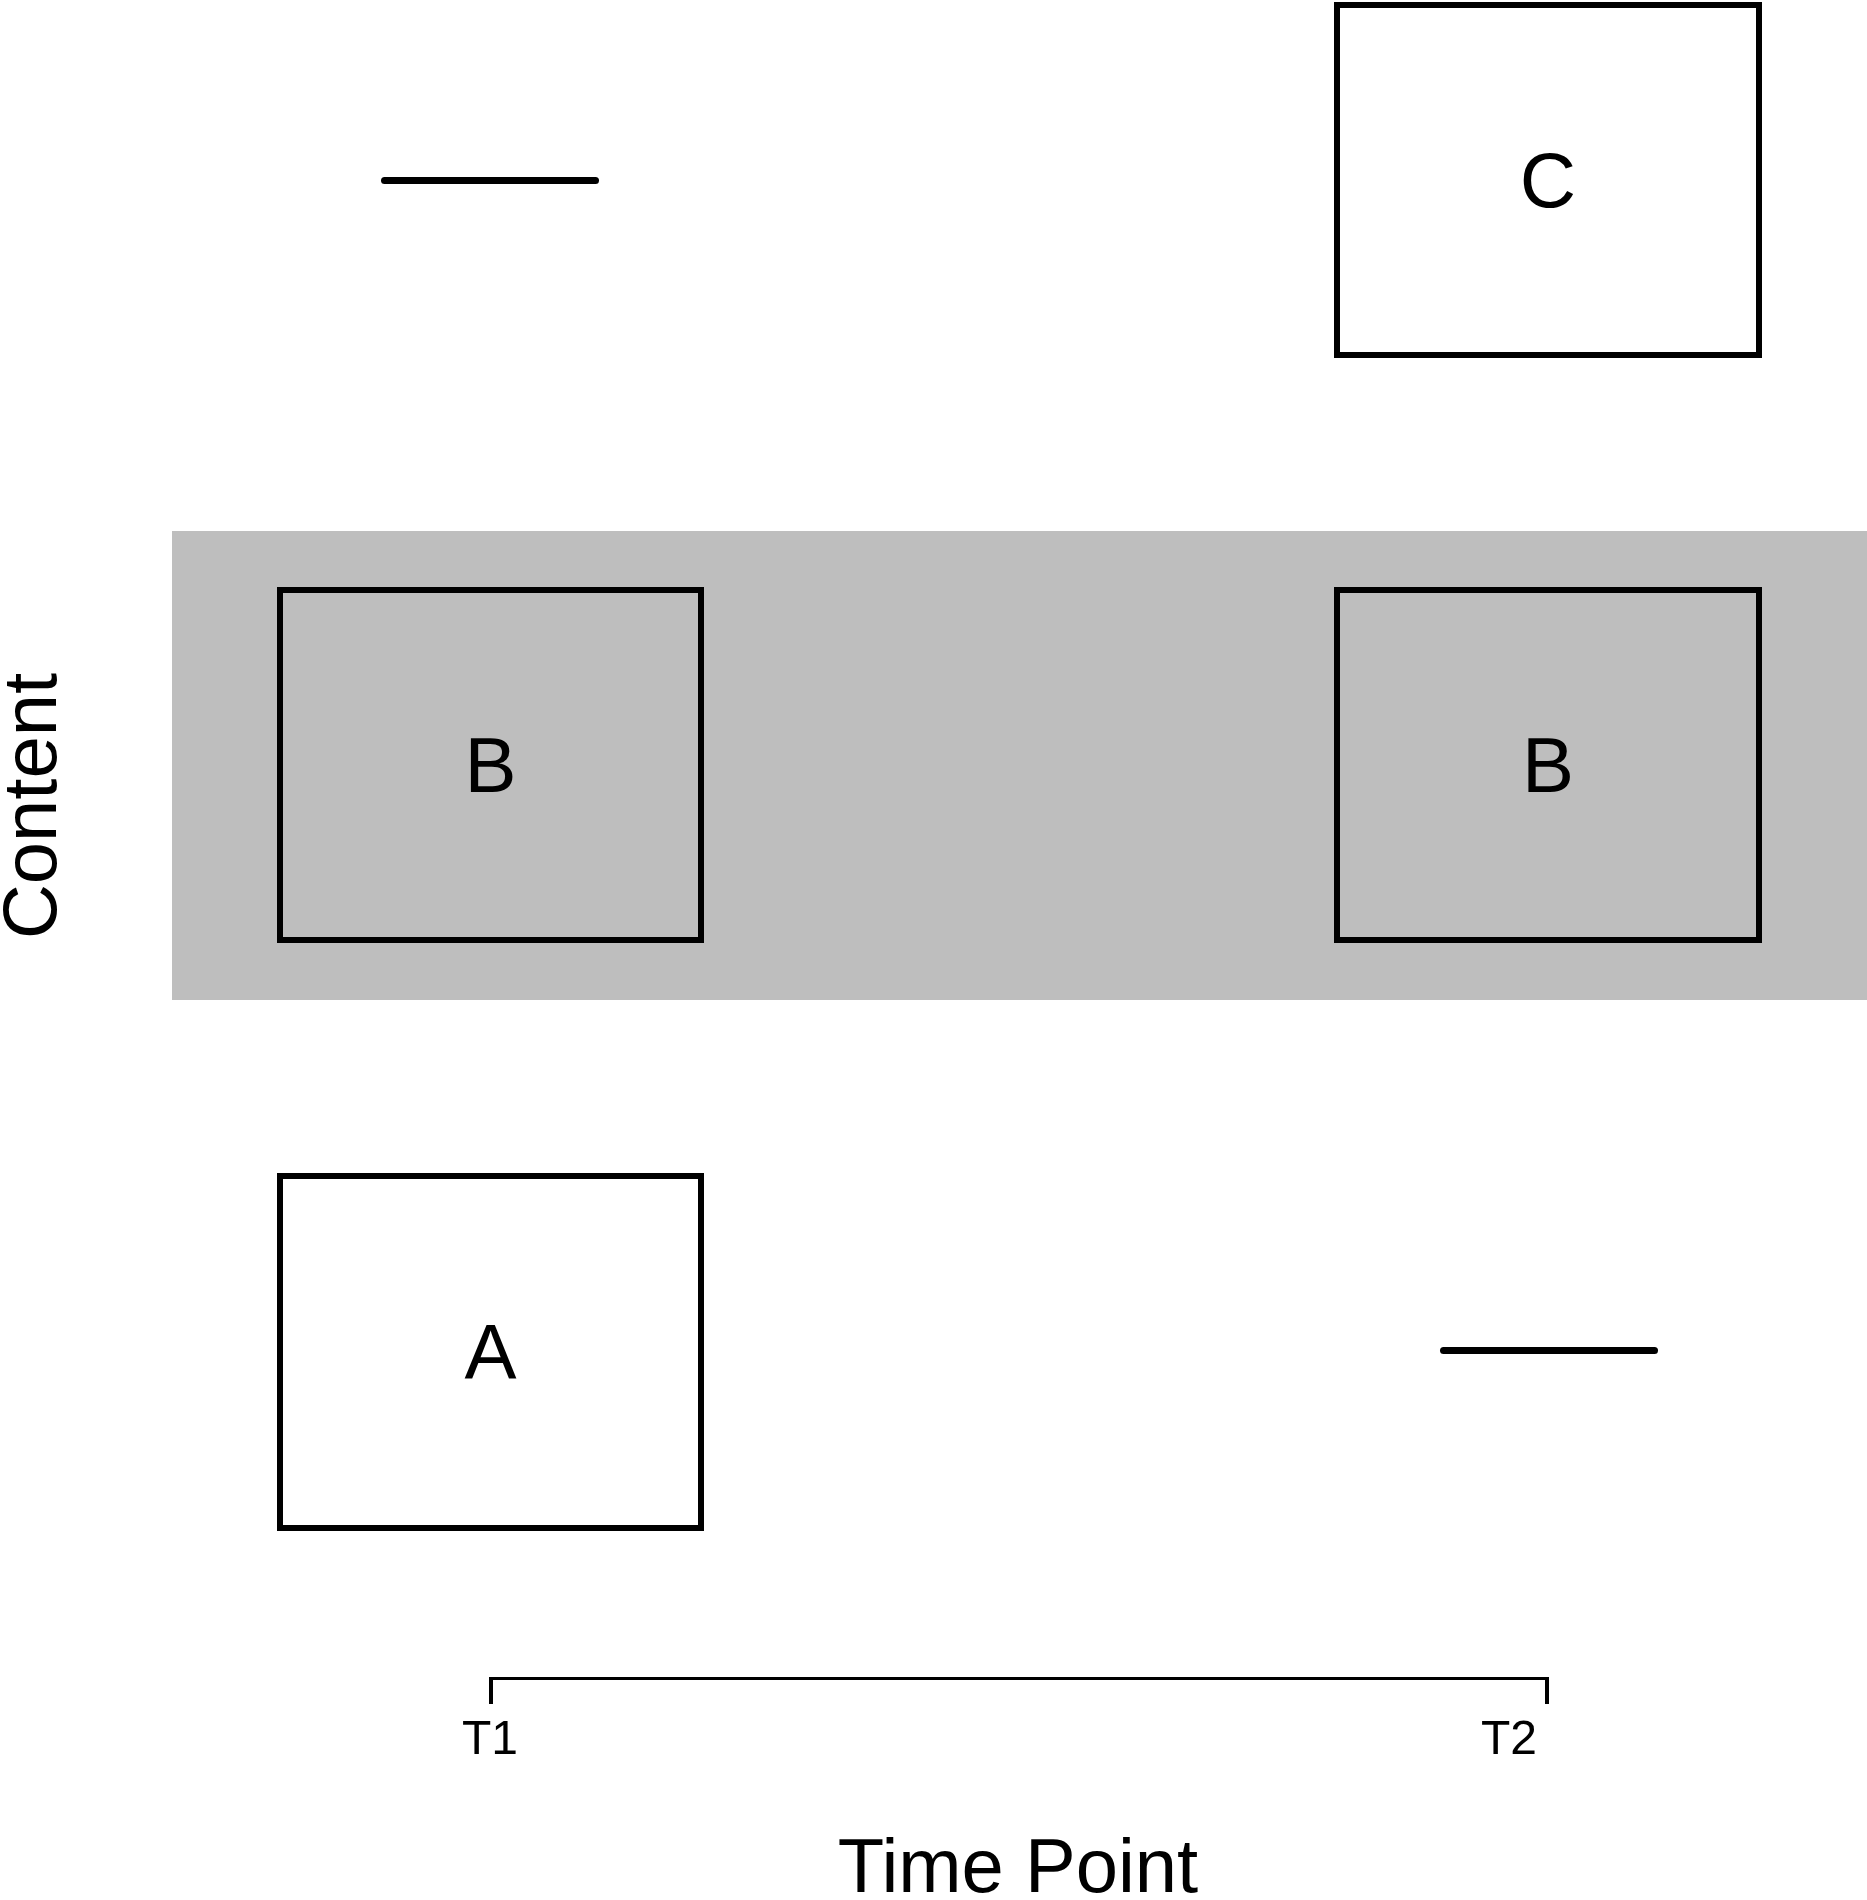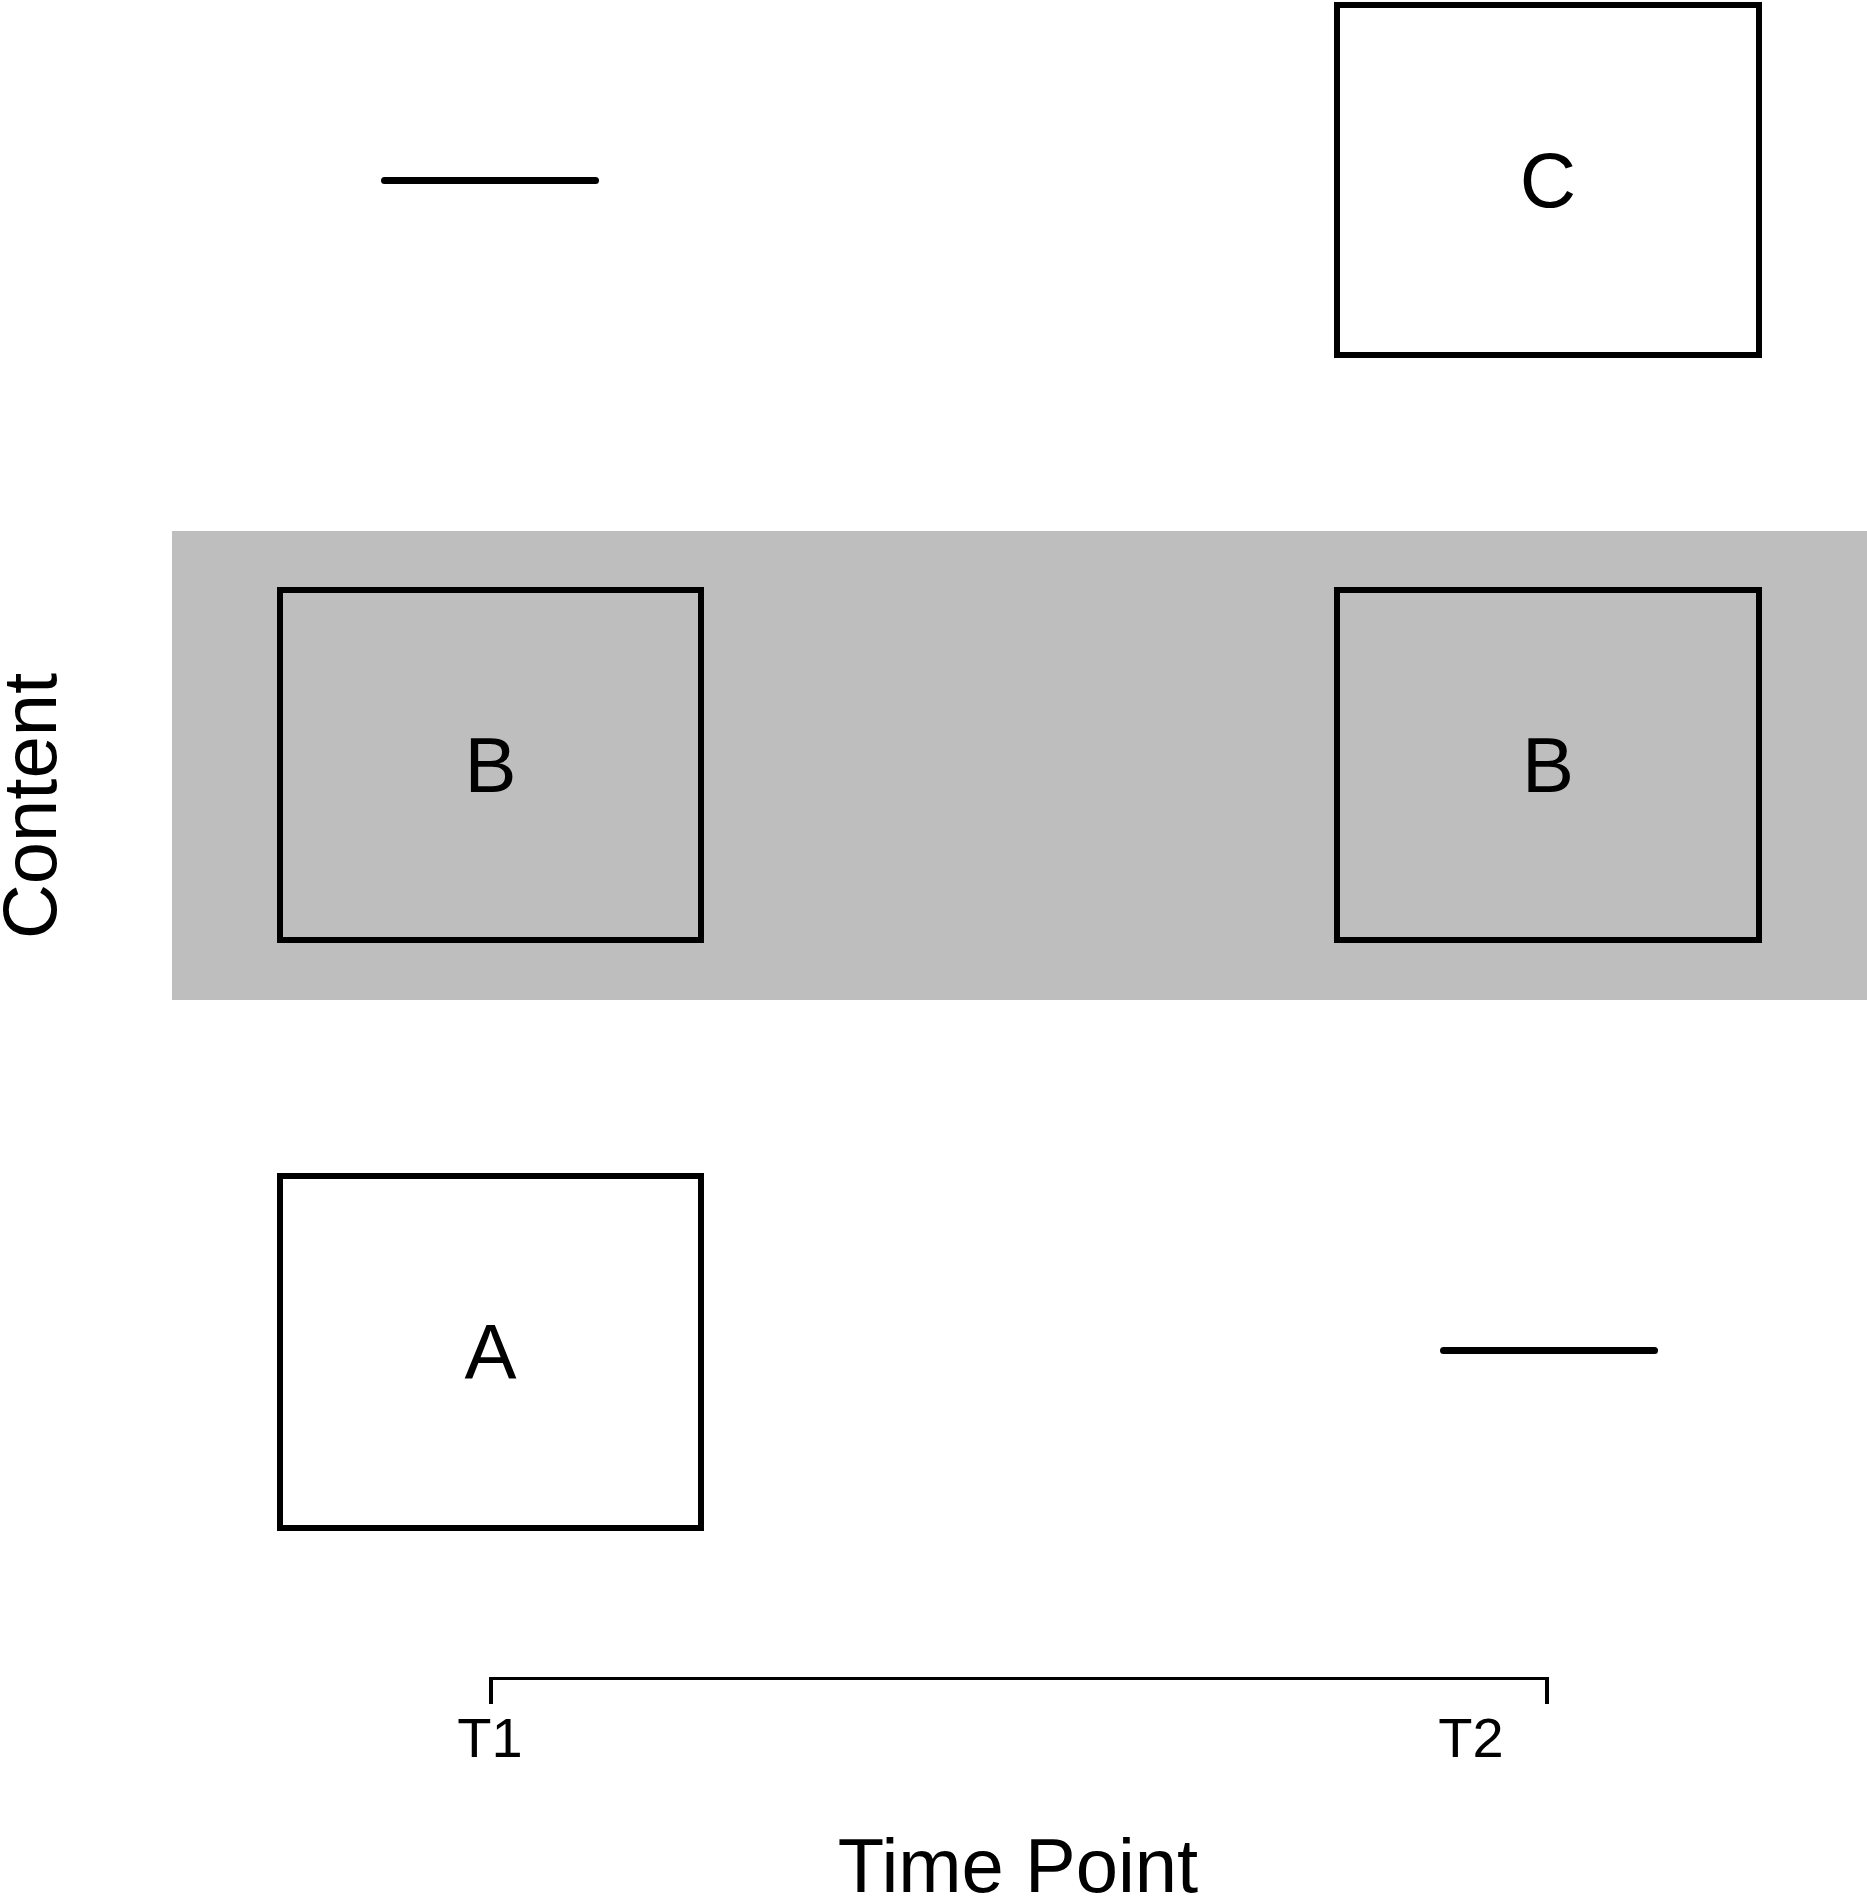--- a/index.html
+++ b/index.html
@@ -69,26 +69,26 @@
     top: 1677px;
     background: #000000;
   }
   .tick-t1 { left: 489px; }
   .tick-t2 { left: 1545px; }
 
   
   .tick-label {
     top: 1700px;
     transform: translateX(-50%);
-    font-size: 56px;
+    font-size: 48px;
     line-height: 76px;
     white-space: nowrap;
   }
   .tick-label-t1 { left: 490px; }
-  .tick-label-t2 { left: 1471px; }
+  .tick-label-t2 { left: 1509px; }
 
   .x-axis-title {
     left: 1018px;
     top: 1828px;
     transform: translateX(-50%);
     font-size: 76px;
     line-height: 76px;
     white-space: nowrap;
   }
   .y-axis-title {

